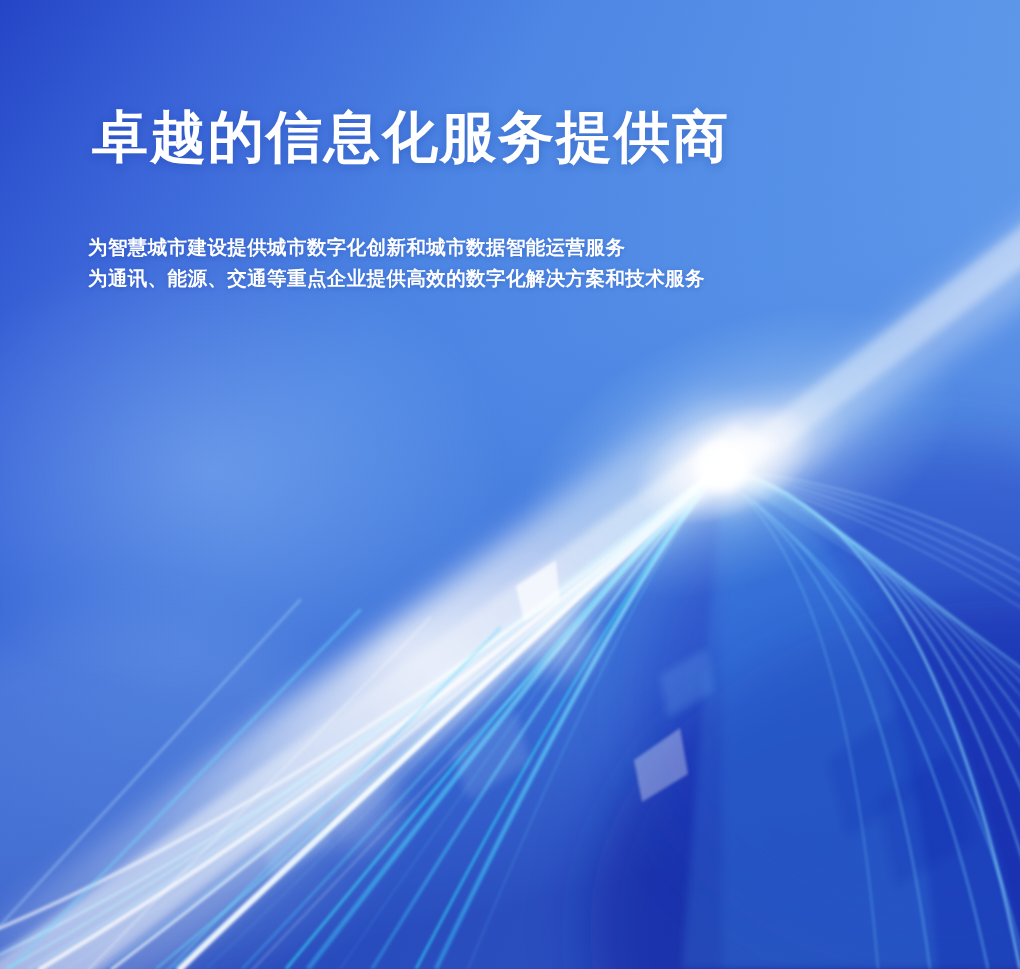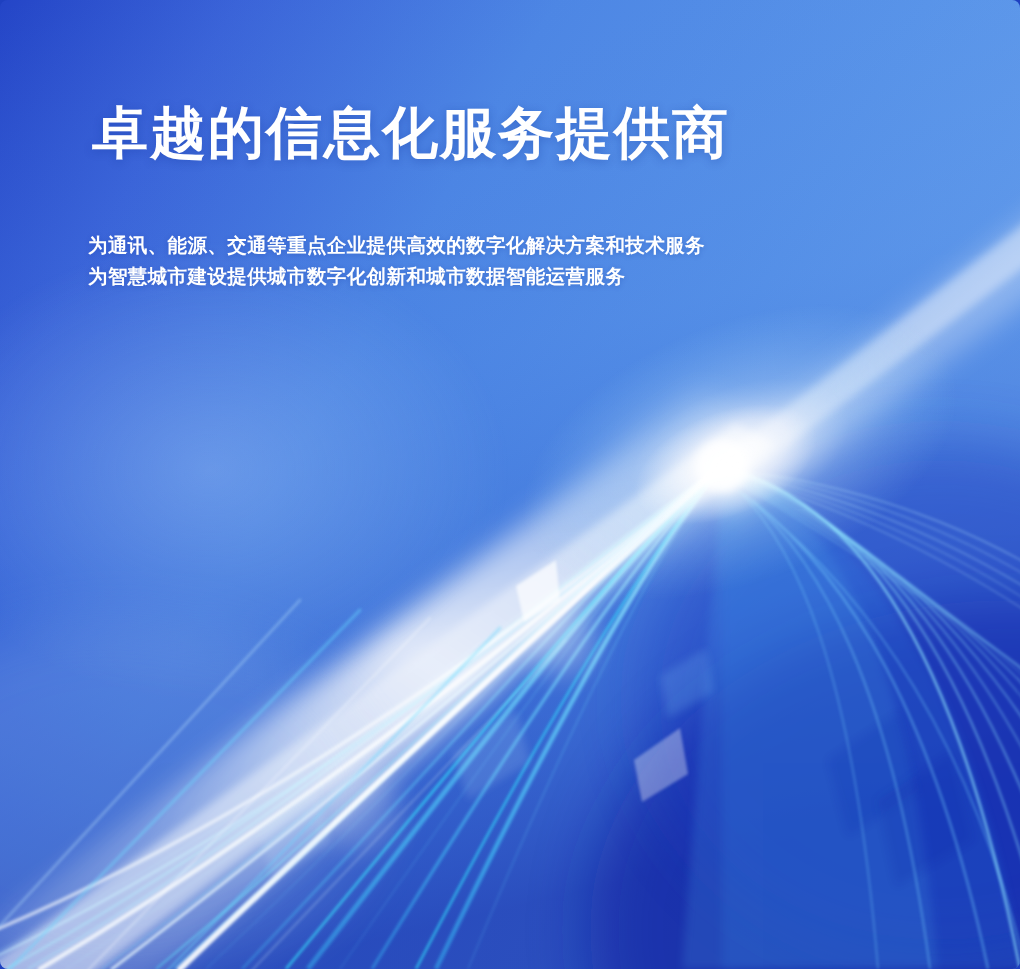--- a/index.html
+++ b/index.html
@@ -5,22 +5,21 @@
   html, body {
     margin: 0;
     padding: 0;
     background: #1e40c0;
   }
   #banner {
     position: relative;
     width: 1020px;
     height: 969px;
     overflow: hidden;
-    font-family: Liberation Mono, monospace;
-    border-radius: 8px;
+    font-family: Liberation Serif, serif;
   }
   #bg-svg {
     position: absolute;
     inset: 0;
     width: 1020px;
     height: 969px;
     display: block;
   }
   #text-layer {
     position: absolute;
@@ -253,18 +252,18 @@
 
       <circle cx="560" cy="640" r="34" fill="#ffffff" opacity="0.30" filter="url(#blurL)"></circle>
       <circle cx="360" cy="810" r="40" fill="#ffffff" opacity="0.18" filter="url(#blurL)"></circle>
     </g>
   </svg>
 
   <div id="text-layer">
     <h1 id="headline">卓越的信息化服务提供商</h1>
 
     <div id="subtitle">
+      <p class="sub-line">为智慧城市建设提供城市数字化创新和城市数据智能运营服务</p>
       <p class="sub-line">为通讯、能源、交通等重点企业提供高效的数字化解决方案和技术服务</p>
-      <p class="sub-line">为智慧城市建设提供城市数字化创新和城市数据智能运营服务</p>
     </div>
   </div>
 
 </div>
 
 </body></html>

